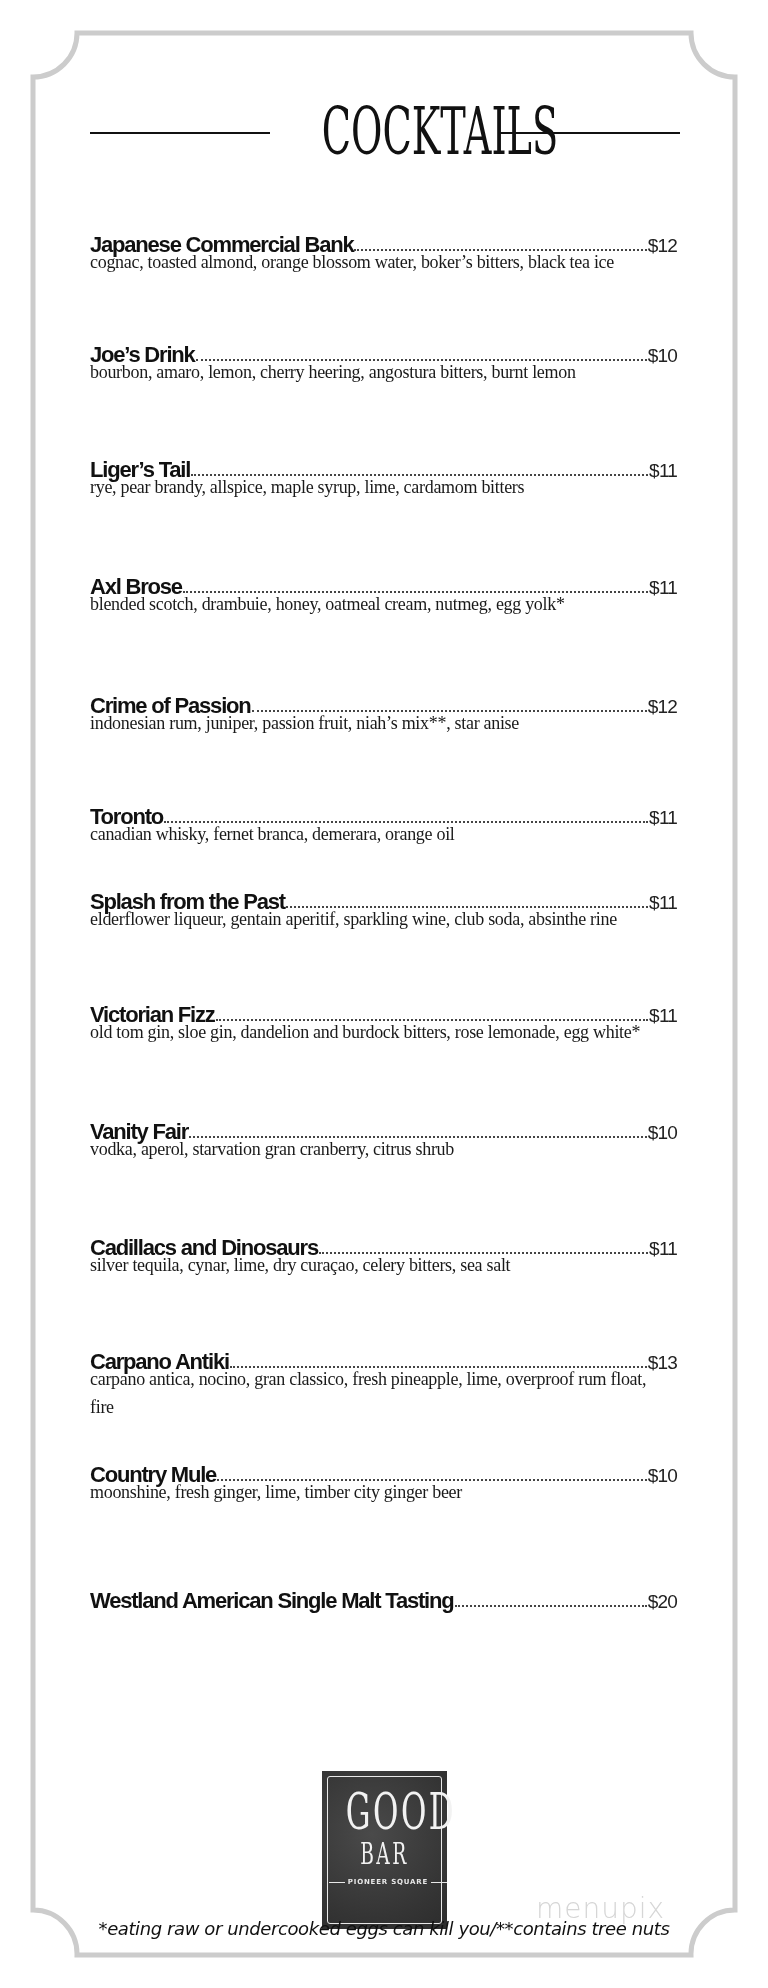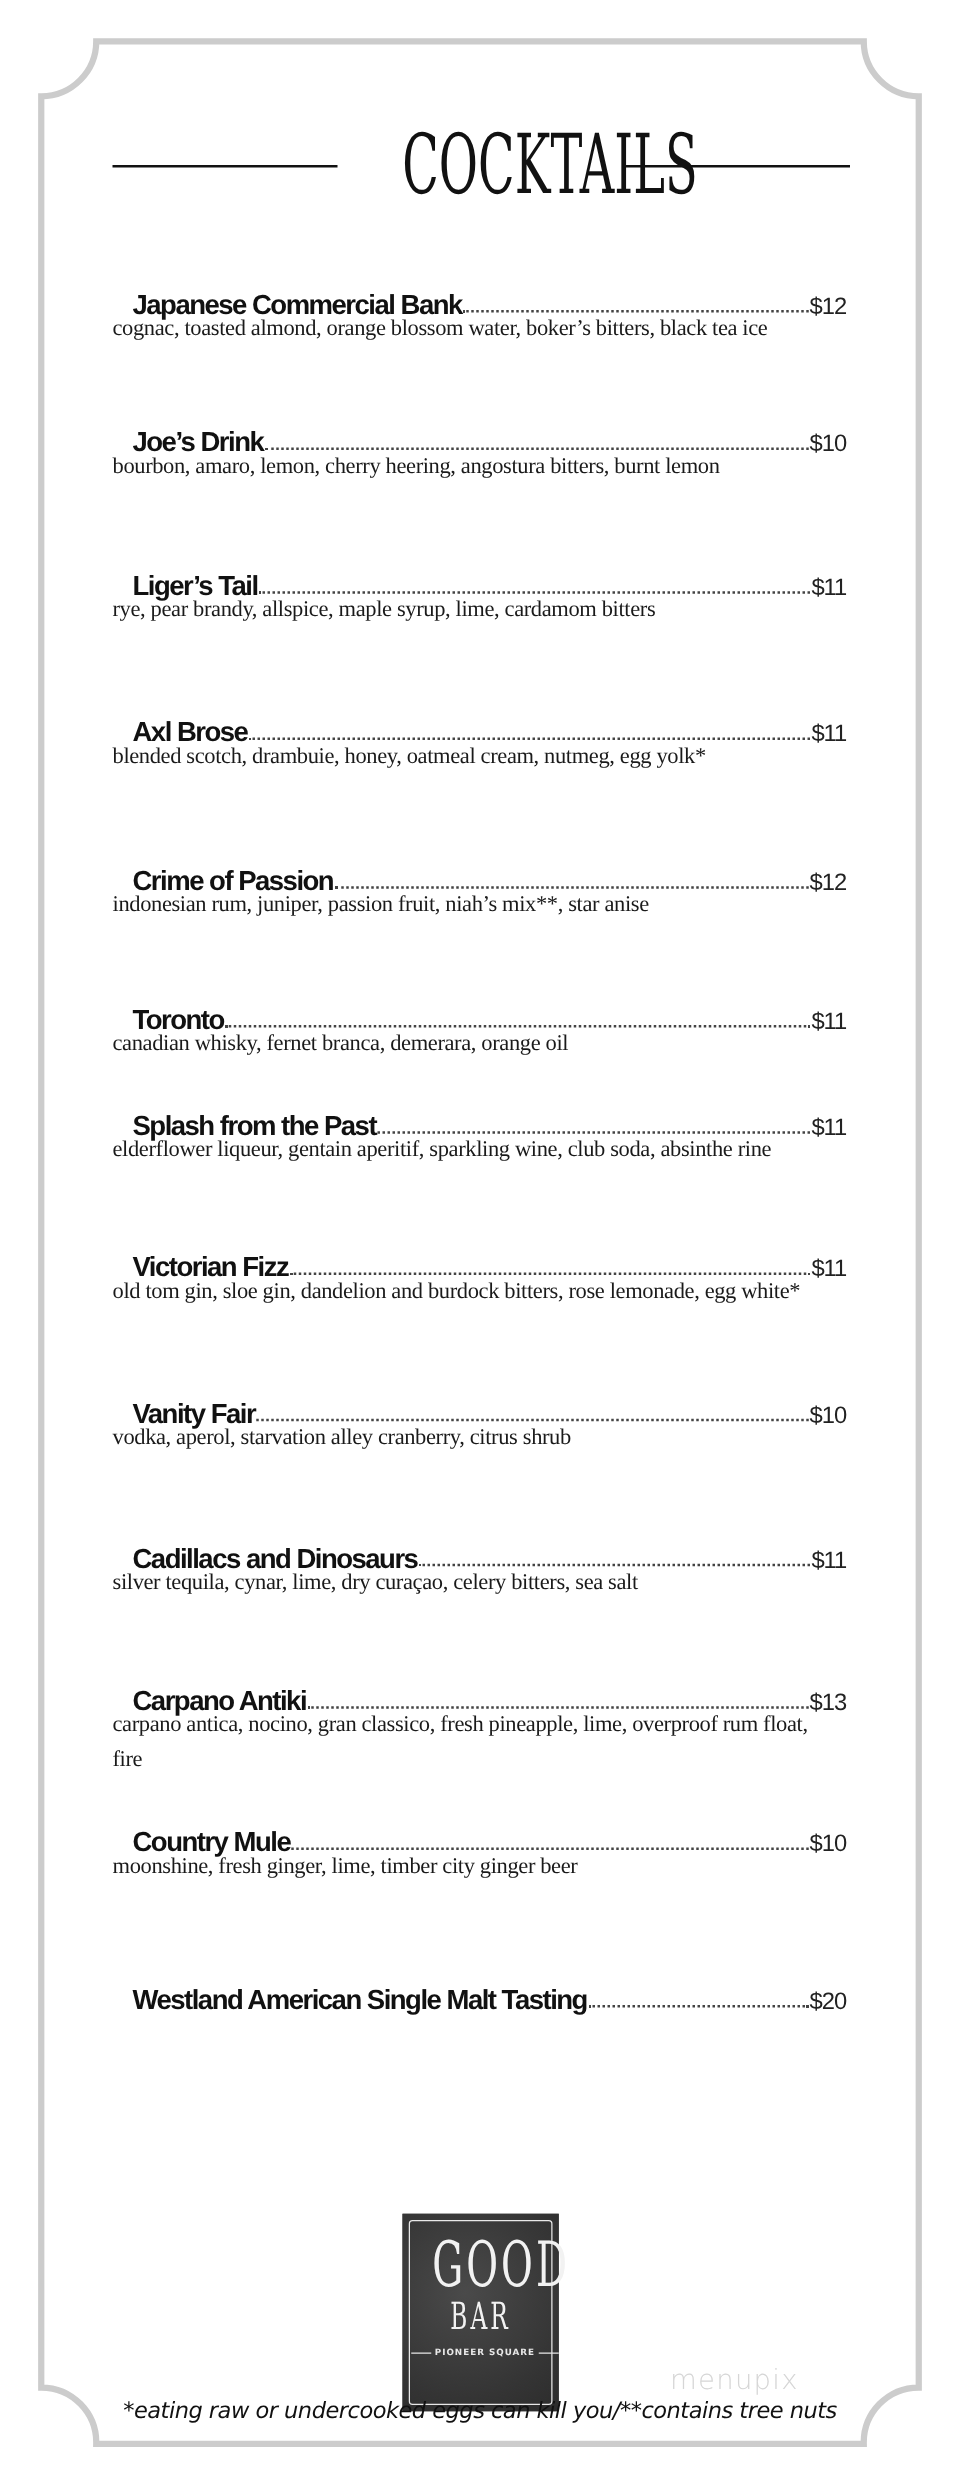--- a/index.html
+++ b/index.html
@@ -65,21 +65,20 @@
     height: 28px;
     line-height: 28px;
   }
   .item-name {
     font-family: "Liberation Sans", sans-serif;
     font-weight: bold;
     font-size: 22px;
     letter-spacing: -1.2px;
     white-space: nowrap;
     color: #111111;
-    margin-left: 16px;
   }
   .item-leader {
     flex: 1;
     margin: 0 1px;
     height: 6px;
     border-bottom: 2px dotted #444444;
     position: relative;
     top: -1px;
   }
   .item-price {
@@ -175,21 +174,21 @@
     font-size: 18px;
     letter-spacing: -0.4px;
     color: #111111;
     white-space: nowrap;
   }
   .watermark {
     position: absolute;
     left: 536px;
     top: 1892px;
     font-family: "DejaVu Sans", sans-serif;
-    font-size: 22px;
+    font-size: 28px;
     font-weight: 200;
     letter-spacing: 1px;
     color: #d6d6d6;
   }
 </style>
 </head>
 <body>
 
 <svg class="frame-svg" viewBox="0 0 768 1988" xmlns="http://www.w3.org/2000/svg">
   <path d="M 77 33 L 691 33 A 44 44 0 0 0 735 77 L 735 1910 A 44 44 0 0 0 691 1955 L 77 1955 A 44 44 0 0 0 33 1910 L 33 77 A 44 44 0 0 0 77 33 Z" fill="none" stroke="#cccccc" stroke-width="5"></path>
@@ -272,21 +271,21 @@
   </div>
   <div class="item-desc">old tom gin, sloe gin, dandelion and burdock bitters, rose lemonade, egg white*</div>
 </div>
 
 <div class="item" style="top:1108px">
   <div class="item-head">
     <span class="item-name">Vanity Fair</span>
     <span class="item-leader"></span>
     <span class="item-price">$10</span>
   </div>
-  <div class="item-desc">vodka, aperol, starvation alley cranberry, citrus shrub</div>
+  <div class="item-desc">vodka, aperol, starvation gran cranberry, citrus shrub</div>
 </div>
 
 <div class="item" style="top:1224px">
   <div class="item-head">
     <span class="item-name">Cadillacs and  Dinosaurs</span>
     <span class="item-leader"></span>
     <span class="item-price">$11</span>
   </div>
   <div class="item-desc">silver tequila, cynar, lime, dry curaçao, celery bitters, sea salt</div>
 </div>

